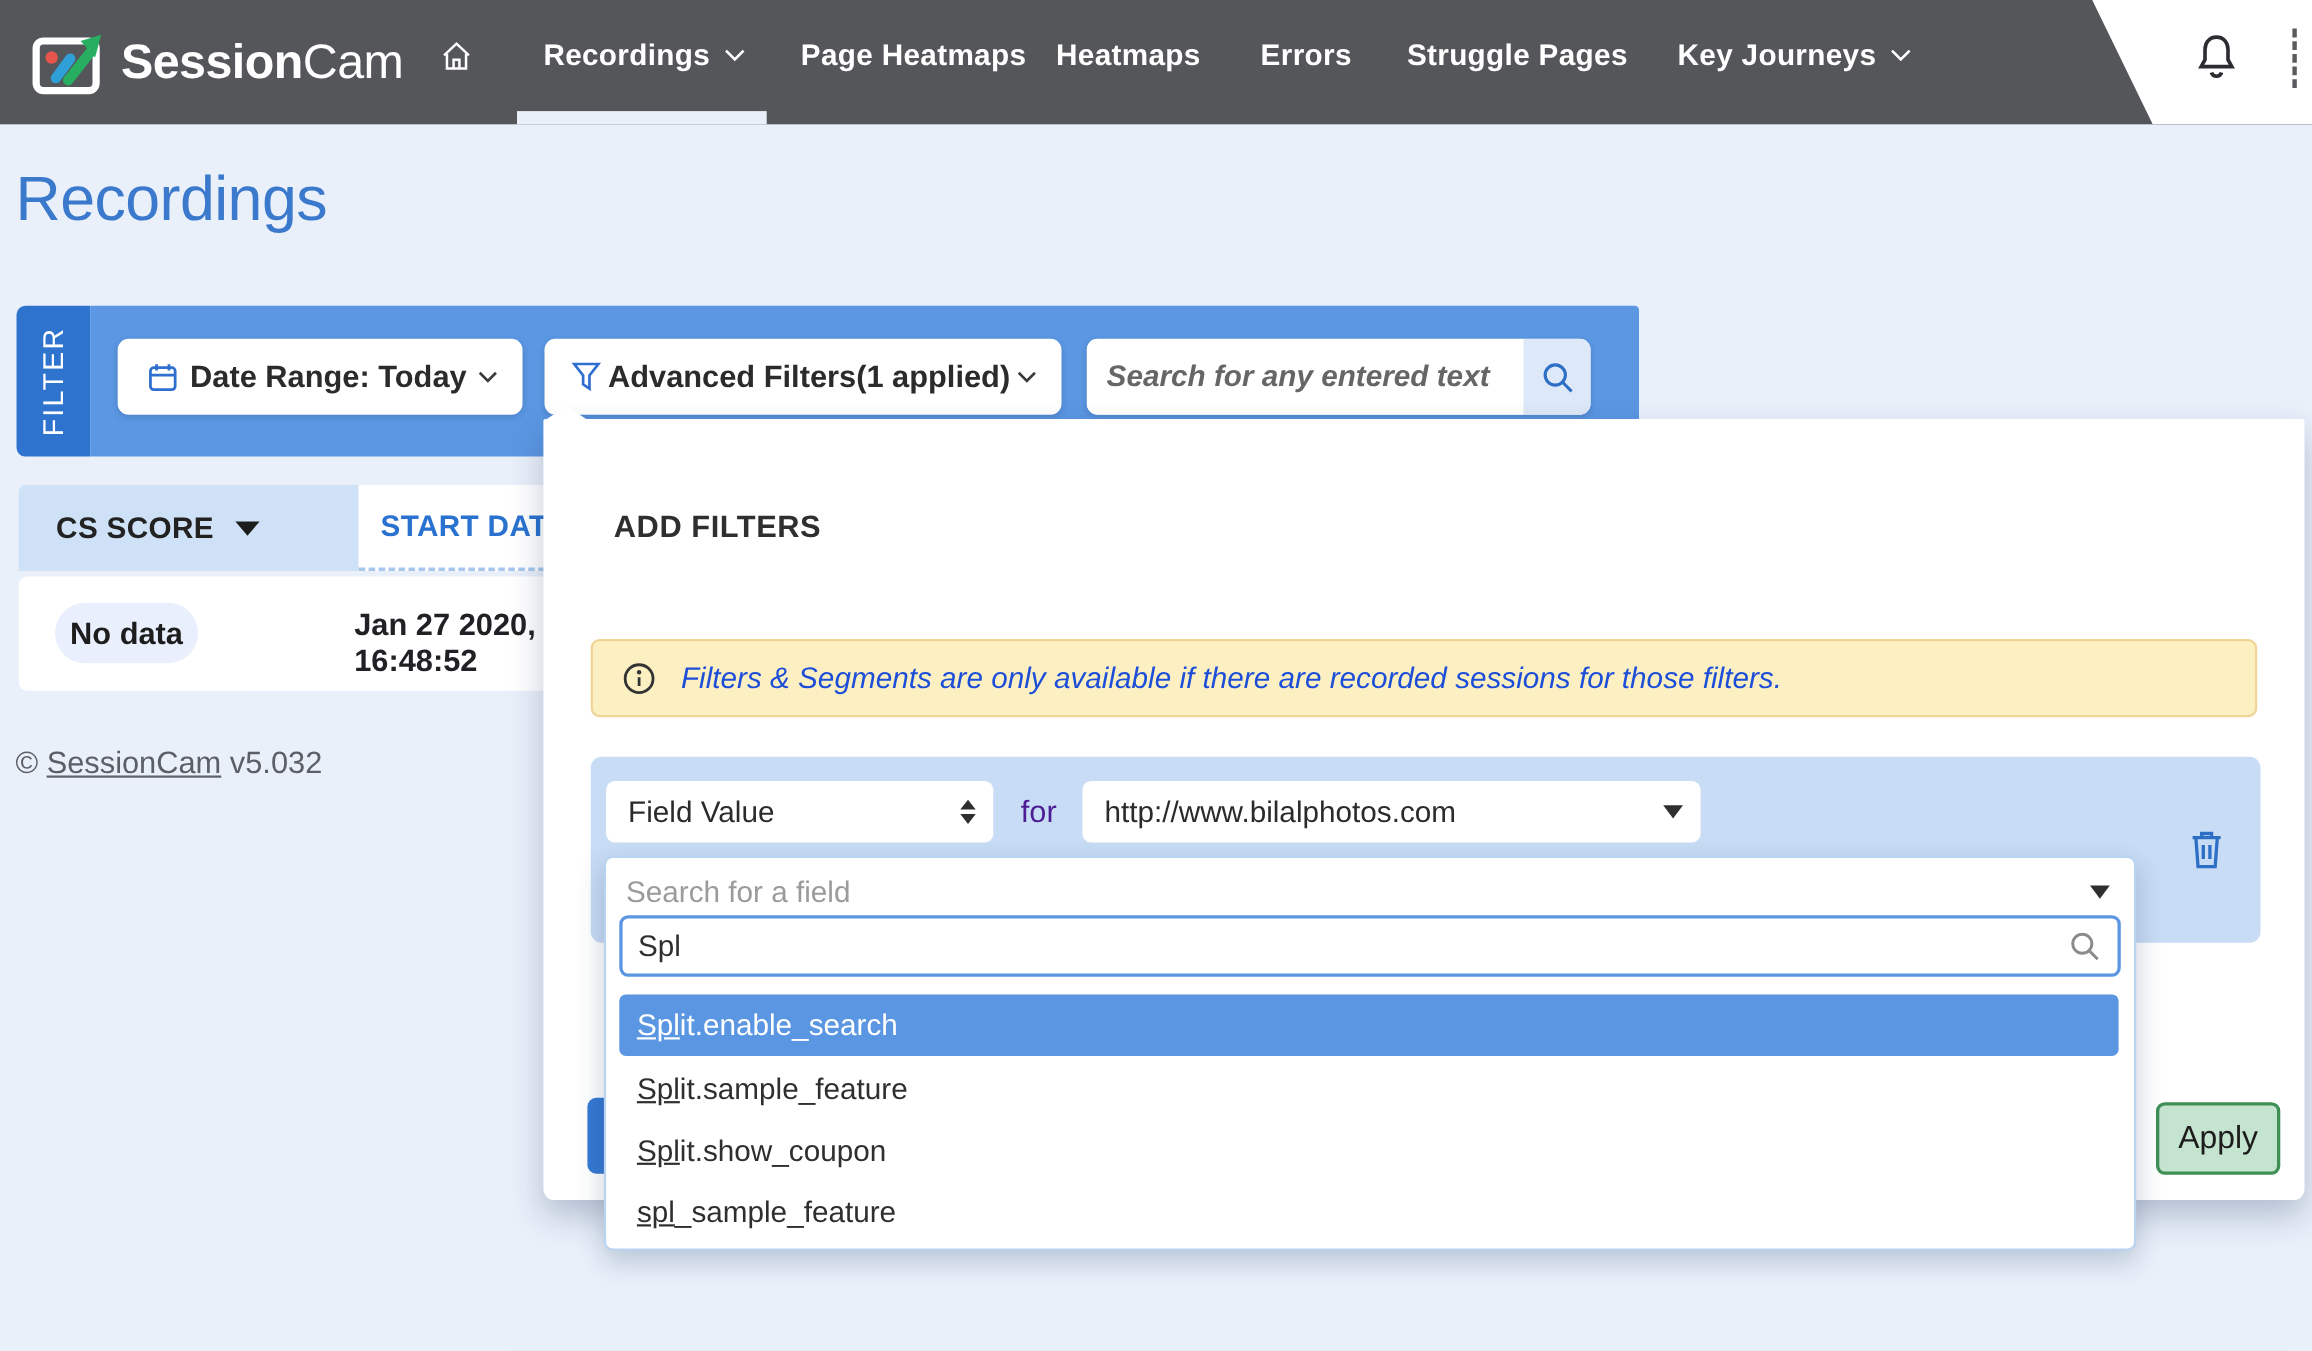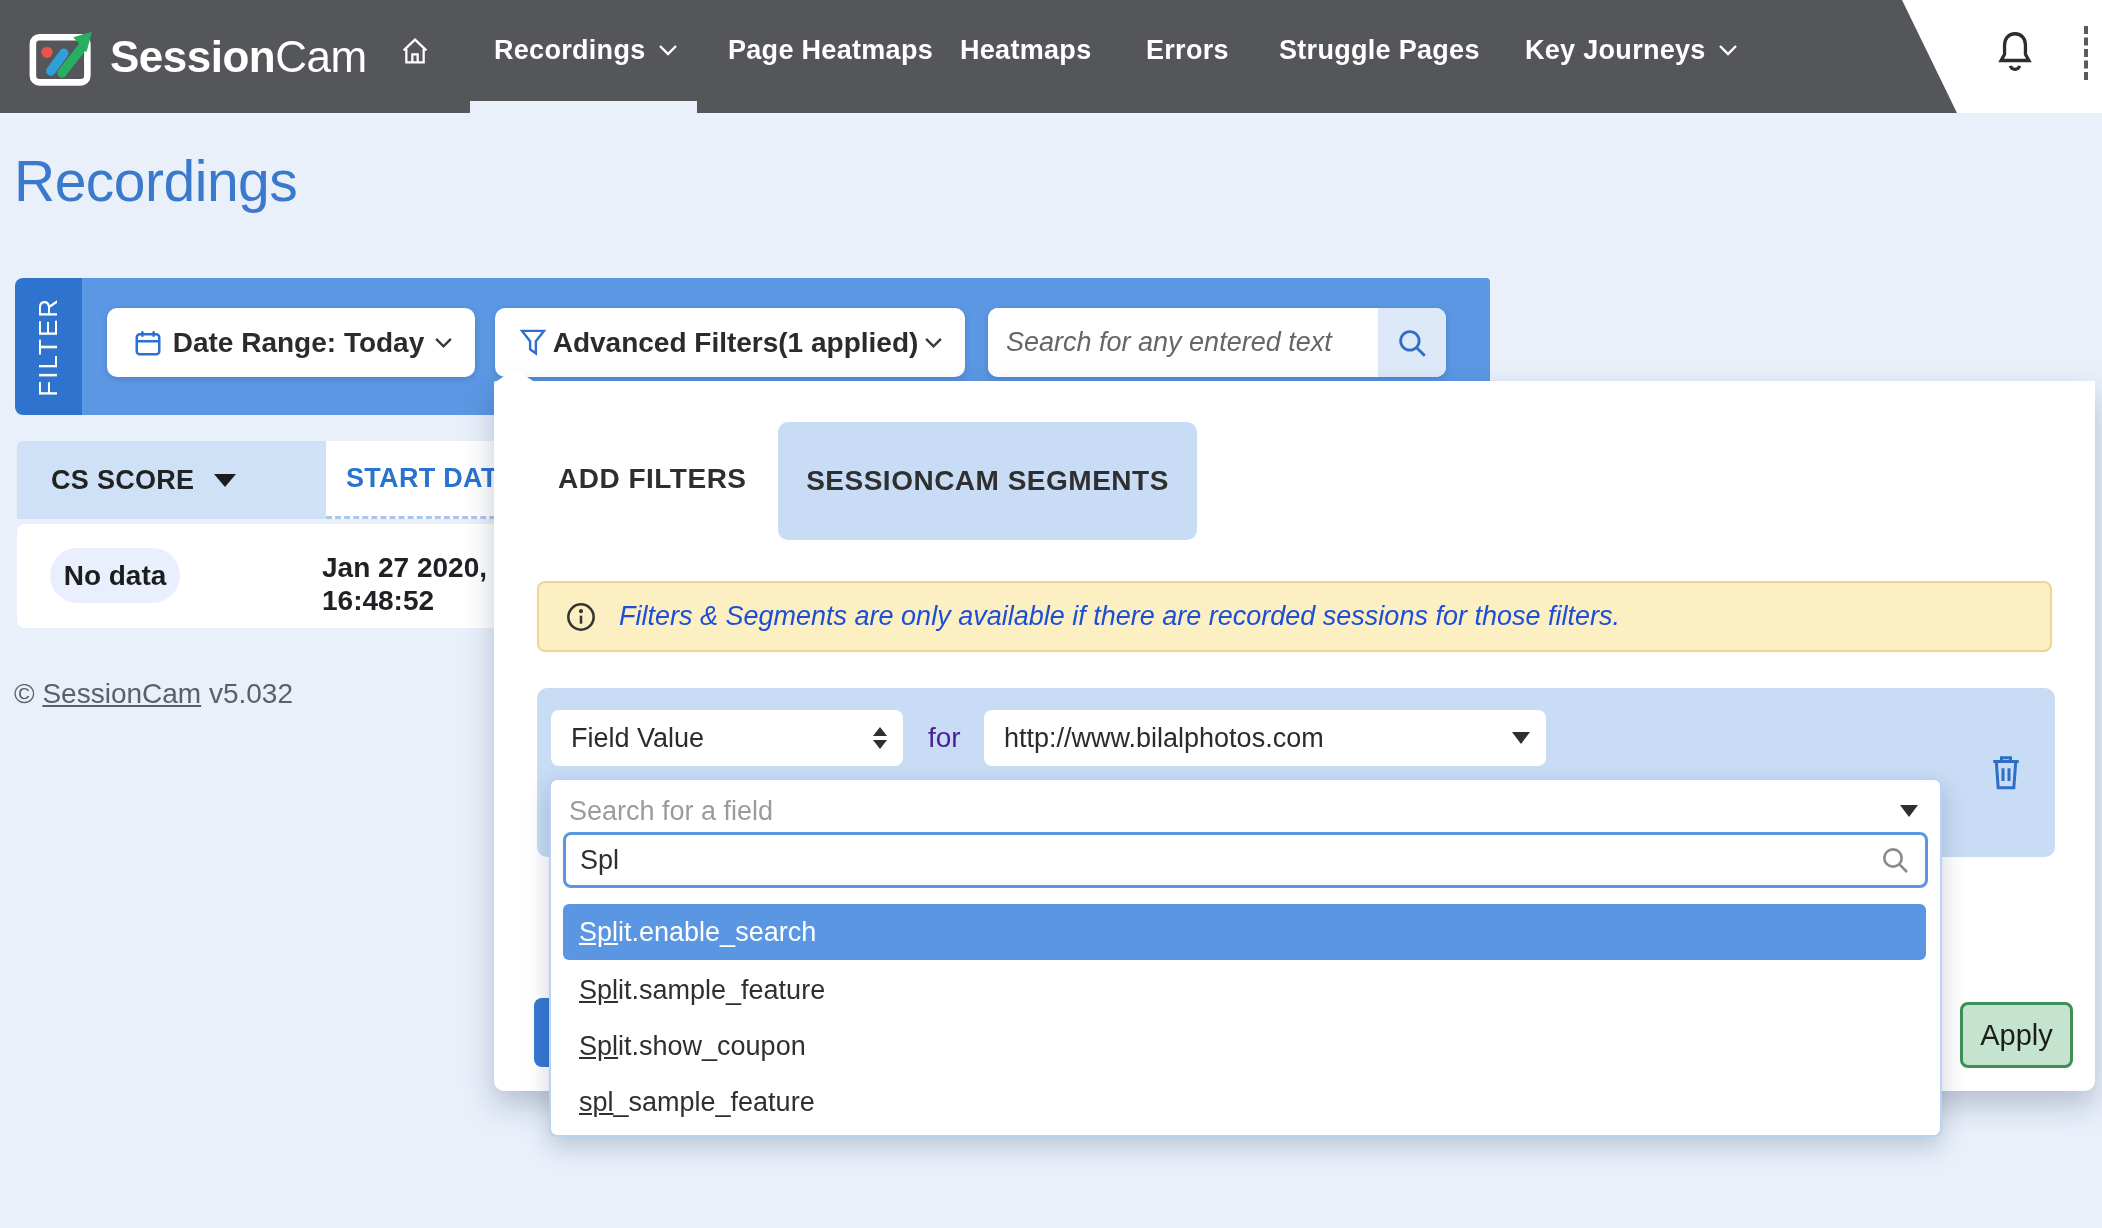--- a/index.html
+++ b/index.html
@@ -36,21 +36,21 @@
   .filter-bar { position:absolute; left:82px; top:278px; width:1408px; height:137px; background:#5b97e3;
                 border-radius:0 4px 4px 0; z-index:10; }
   .bar-btn { position:absolute; top:30px; height:69px; background:#fff; border-radius:10px;
              display:flex; align-items:center; box-shadow:0 2px 6px rgba(20,40,80,.18); cursor:pointer; }
   .btn-date { left:25px; width:368px; padding:0 22px 0 26px; }
   .btn-adv  { left:413px; width:470px; padding:0 22px 0 24px; }
   .bar-btn .lbl { font-size:28px; font-weight:700; color:#2b2b2b; margin:0 auto; white-space:nowrap; }
   .search-wrap { position:absolute; left:906px; top:30px; width:458px; height:69px; border-radius:10px;
                  overflow:hidden; display:flex; background:#fff; box-shadow:0 2px 6px rgba(20,40,80,.18); }
   .search-wrap input { flex:1; border:0; outline:none; padding:0 18px; font-size:27px;
-                       font-family:"Liberation Sans",sans-serif; color:#333; background:#fff; }
+                       font-family:"Liberation Sans",sans-serif; color:#333; background:#fff;font-weight:bold; }
   .search-wrap input::placeholder { font-style:italic; color:#666; }
   .search-seg { width:92px; background:#dde8f8; display:flex; align-items:center; justify-content:center; cursor:pointer; }
 
   
   .th-cs { position:absolute; left:17px; top:441px; width:309px; height:78px; background:#cfe1f6;
            border-radius:6px 0 0 0; display:flex; align-items:center; padding-left:34px; gap:20px; z-index:1; cursor:pointer; }
   .th-cs .t { font-size:27px; font-weight:700; color:#222; letter-spacing:.3px; }
   .tri-down { width:0; height:0; border-left:11px solid transparent; border-right:11px solid transparent;
               border-top:13px solid #1c1c1c; }
   .th-sd { position:absolute; left:326px; top:441px; width:260px; height:78px; background:#fff;
@@ -230,21 +230,20 @@
         <svg width="34" height="34" viewBox="0 0 24 24" fill="none" stroke="#2d6fc4" stroke-width="2">
           <circle cx="10.5" cy="10.5" r="6.5"></circle>
             <path d="M15.5 15.5 L21 21"></path>
         </svg>
       </div>
     </div>
   </div>
 
   <div class="panel">
     <div class="tab-add">ADD FILTERS</div>
-    <div class="tab-seg">SESSIONCAM SEGMENTS</div>
 
     <div class="banner">
       <span>
         <svg width="32" height="32" viewBox="0 0 24 24" fill="none" stroke="#333333" stroke-width="1.9">
           <circle cx="12" cy="12" r="9.5"></circle>
             <path d="M12 11 V17"></path>
             <circle cx="12" cy="7.6" r="0.6" fill="#333"></circle>
         </svg>
       </span>
       <span class="txt">Filters &amp; Segments are only available if there are recorded sessions for those filters.</span>

